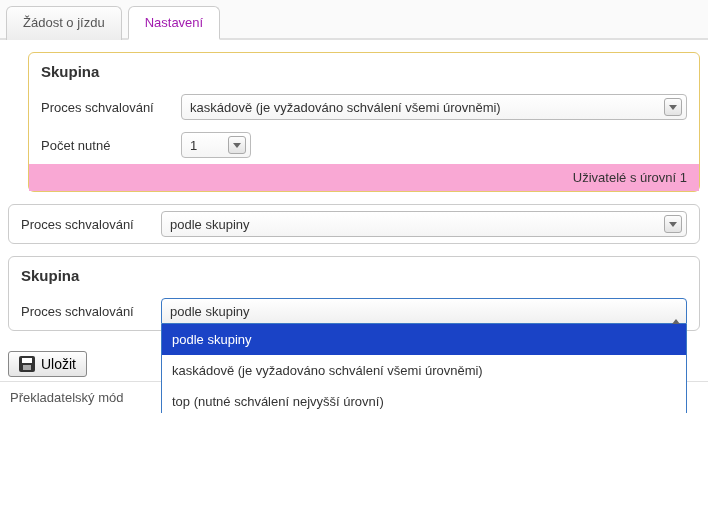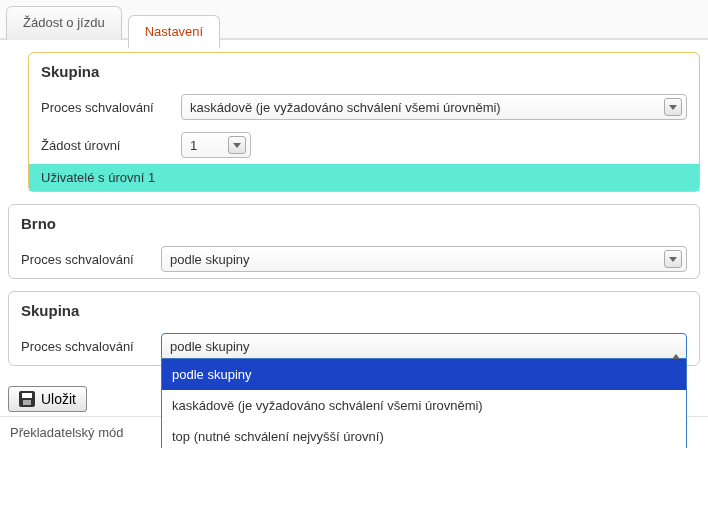--- a/index.html
+++ b/index.html
@@ -23,44 +23,44 @@
       border: 1px solid #ccc;
       border-bottom: none;
       border-radius: 6px 6px 0 0;
       background: linear-gradient(#fdfdfd, #ededed);
       color: #555;
       cursor: pointer;
       top: 2px;
     }
     .tab.active {
       background: #fff;
-      color: #c2410c;
+      color: #a21caf;
       font-weight: normal;
       border-bottom: 2px solid #fff;
-      top: 11px;
+      top: 2px;
       z-index: 2;
     }
     .panel {
       margin: 12px 8px;
       border: 1px solid #ccc;
       border-radius: 6px;
       background: #fff;
     }
     .panel.highlight { border-color: #e6c96b; margin-left: 28px; }
     .panel-title {
       font-weight: bold;
       font-size: 15px;
       padding: 10px 12px 8px 12px;
     }
     .row {
       display: flex;
       align-items: center;
       padding: 6px 12px;
     }
-    .row.stripe { background: #5eead4; }
+    .row.stripe { background: #f9a8d4; justify-content: flex-end; }
     .row-label {
       width: 140px;
       color: #333;
     }
     .select-box {
       flex: 1;
       display: flex;
       align-items: center;
       border: 1px solid #bbb;
       border-radius: 4px;
@@ -180,36 +180,35 @@
     <div class="row-label">Proces schvalování</div>
     <div class="select-box">
       <span class="select-text">kaskádově (je vyžadováno schválení všemi úrovněmi)</span>
       <span class="select-btn">
           <span class="tri-down"></span>
         </span>
     </div>
   </div>
 
   <div class="row">
-    <div class="row-label">Žádost úrovní</div>
+    <div class="row-label">Počet nutné</div>
     <div class="select-box short">
       <span class="select-text">1</span>
       <span class="select-btn">
           <span class="tri-down"></span>
         </span>
     </div>
   </div>
 
   <div class="row stripe">
     <div class="row-label" style="width:auto">Uživatelé s úrovní 1</div>
   </div>
 </div>
 
 <div class="panel">
-  <div class="panel-title">Brno</div>
   <div class="row">
     <div class="row-label">Proces schvalování</div>
     <div class="select-box">
       <span class="select-text">podle skupiny</span>
       <span class="select-btn">
           <span class="tri-down"></span>
         </span>
     </div>
   </div>
 </div>

